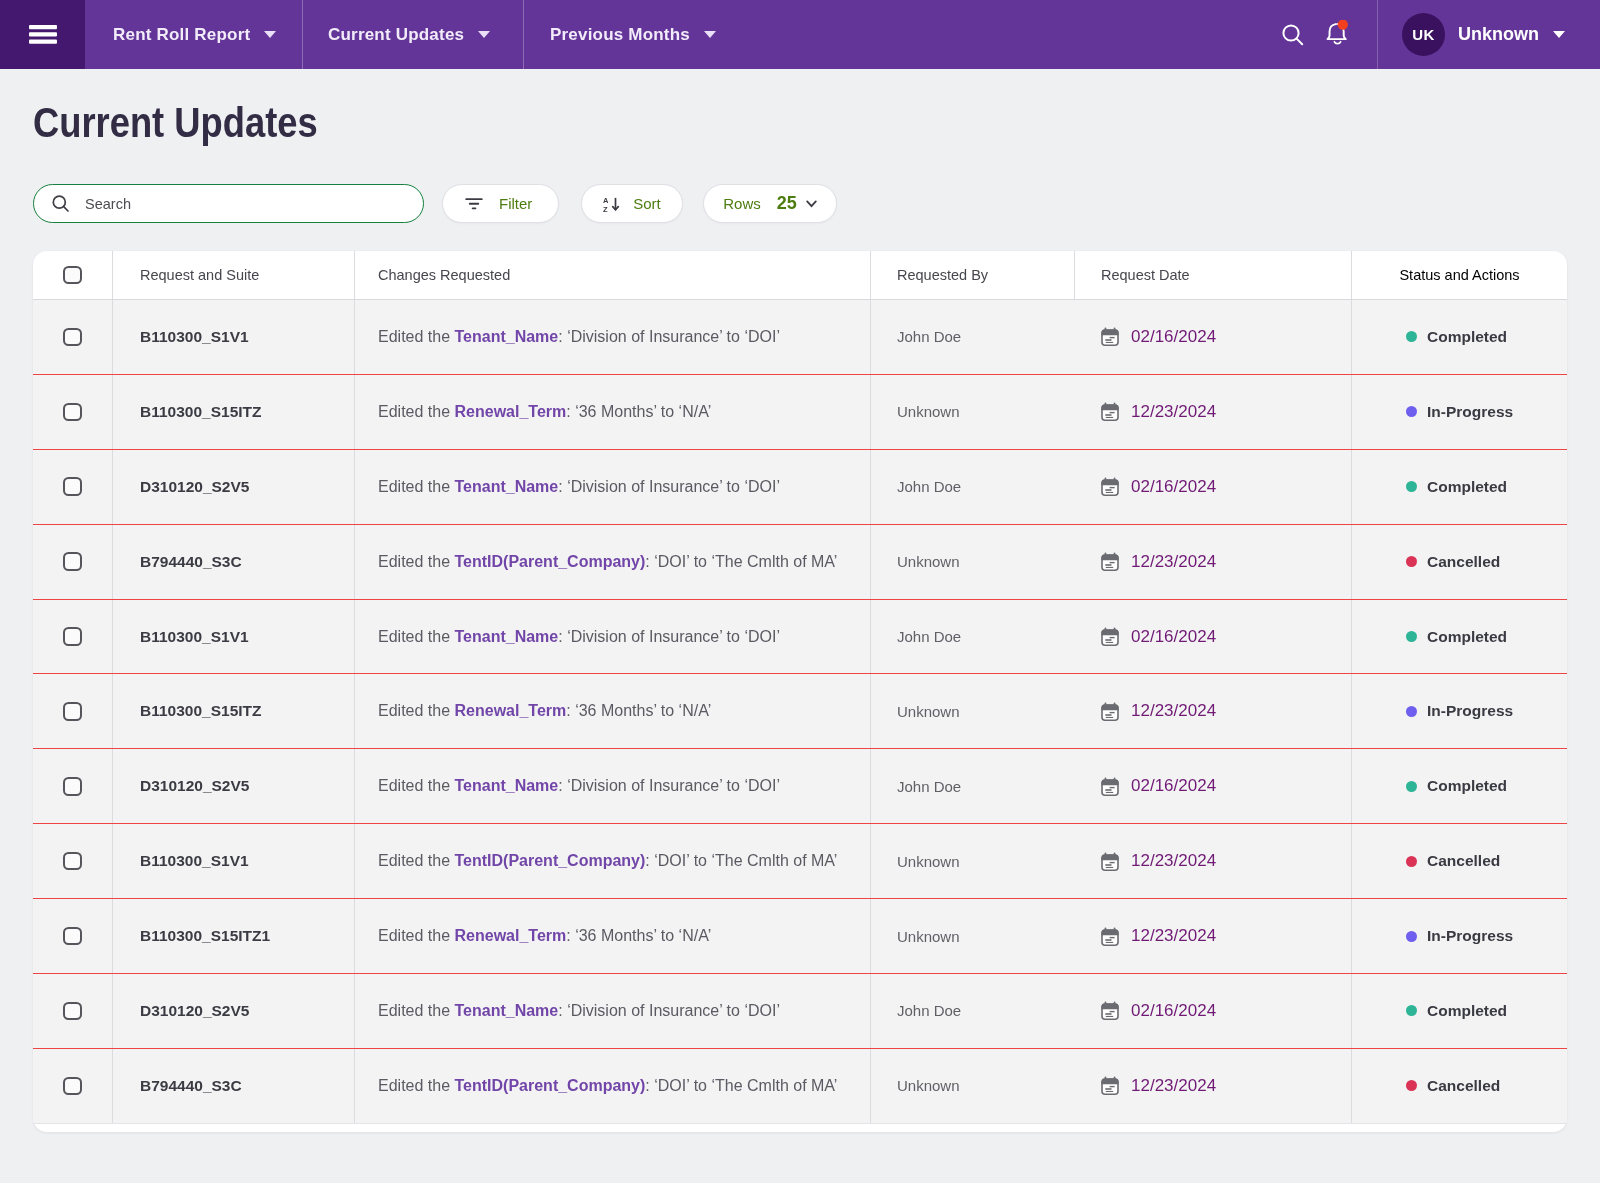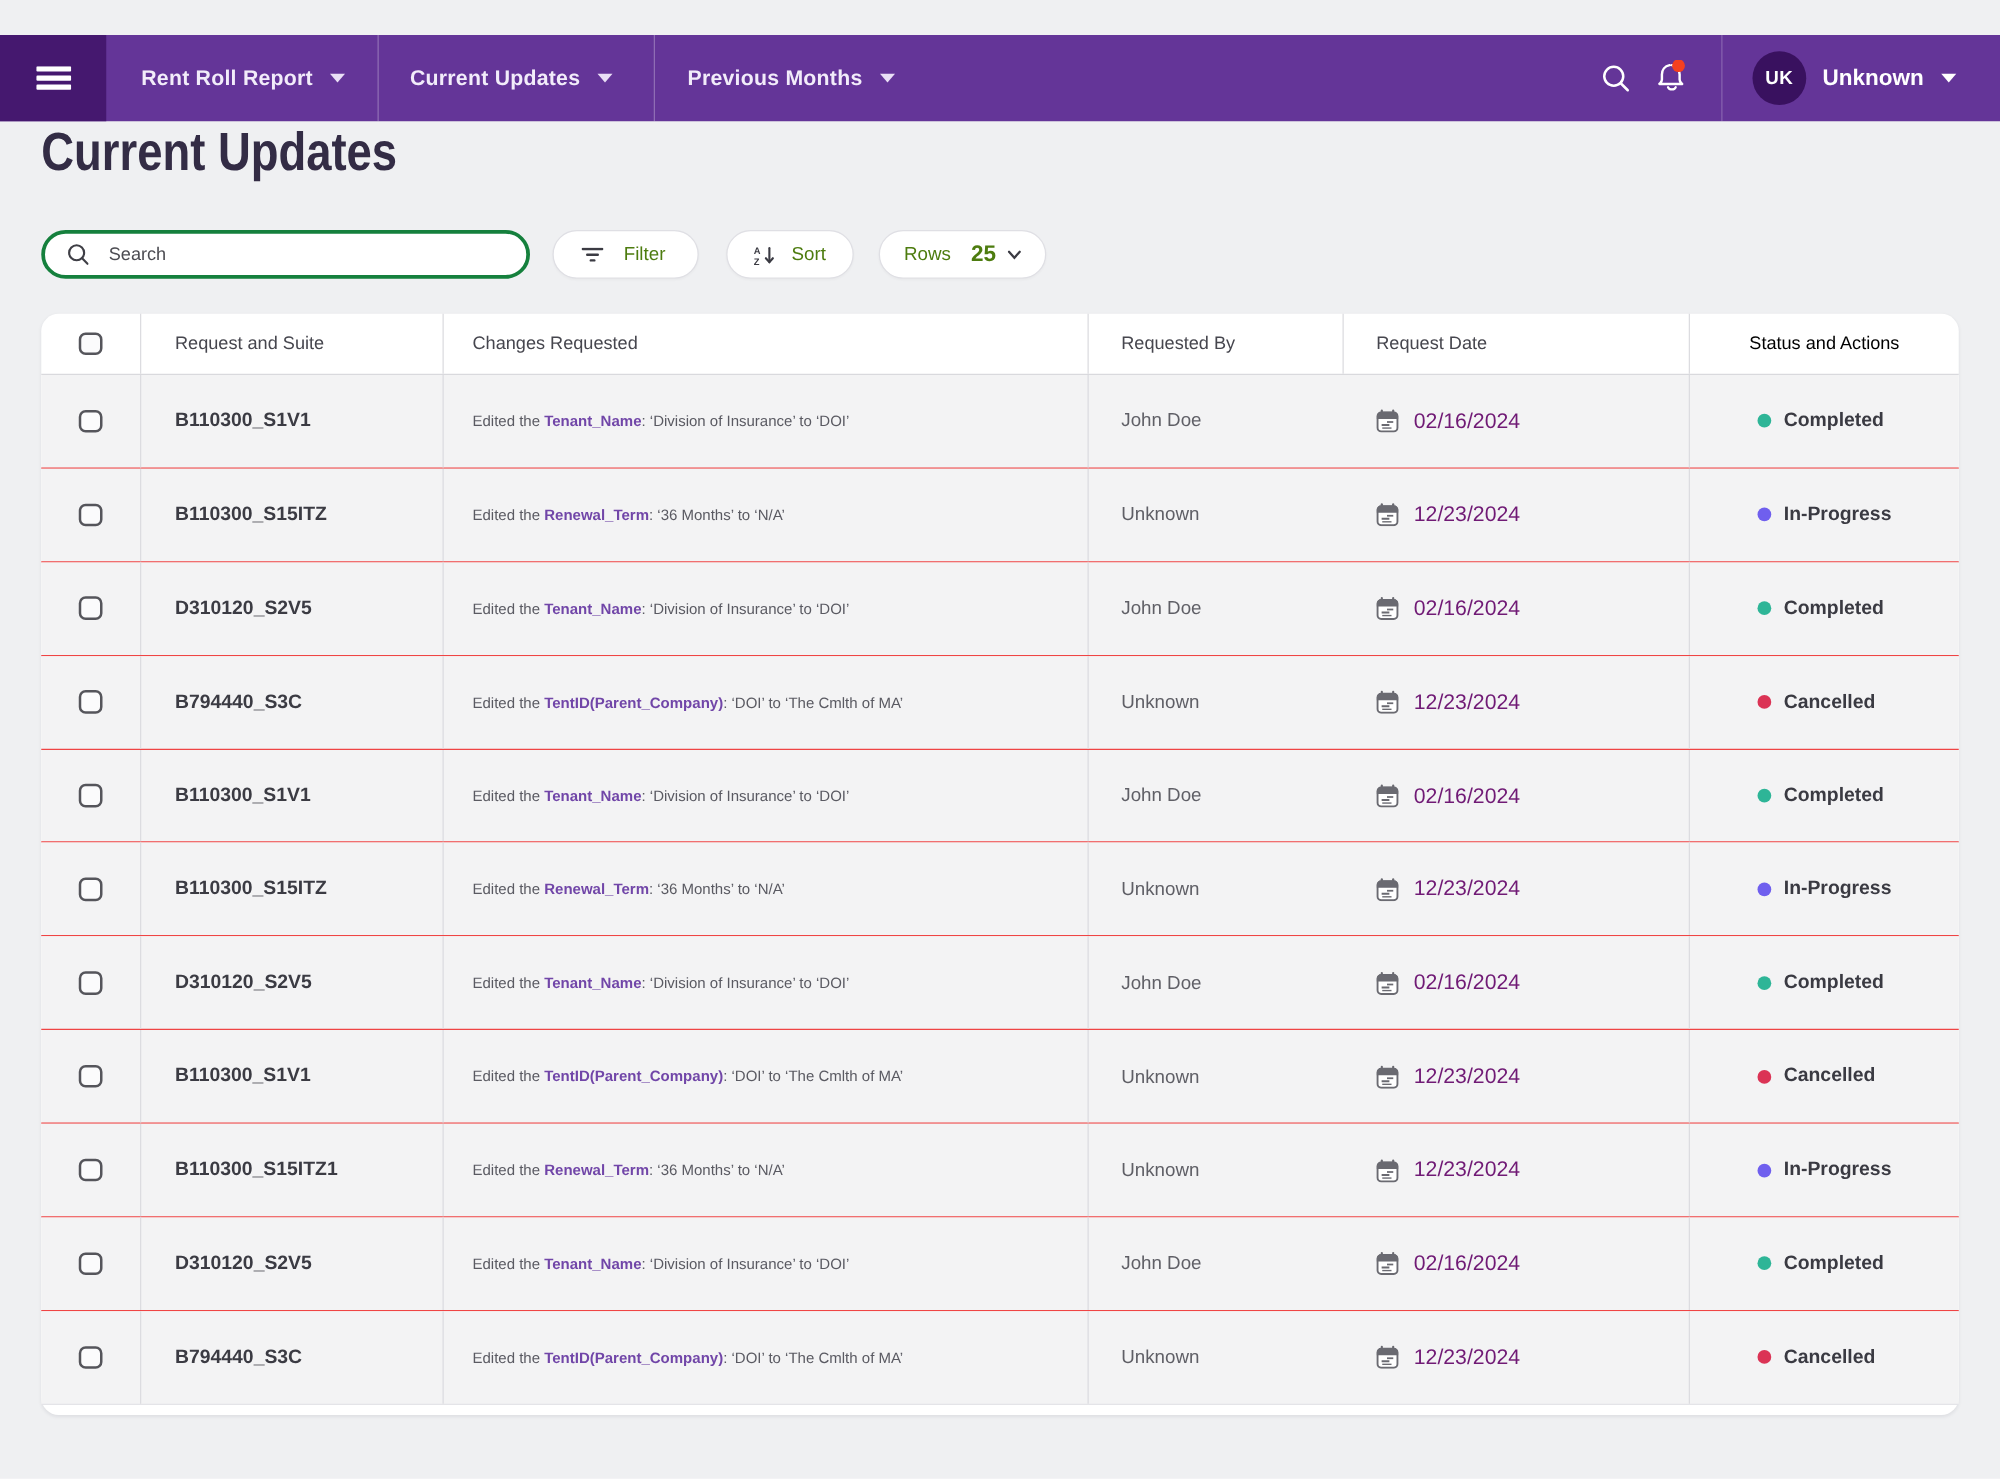--- a/index.html
+++ b/index.html
@@ -1,49 +1,49 @@
 <!DOCTYPE html>
 <html><head>
 <meta charset="utf-8">
 <style>
   * { margin:0; padding:0; box-sizing:border-box; }
   html,body { width:1600px; height:1183px; overflow:hidden; }
   body { font-family:"Liberation Sans", sans-serif; background:#EFF0F2; position:relative; }
 
   
-  .nav { position:absolute; top:0; left:0; width:1600px; height:69px; background:#643598;margin-top:28px; }
+  .nav { position:absolute; top:0; left:0; width:1600px; height:69px; background:#643598; }
   .burger { position:absolute; left:0; top:0; width:85px; height:69px; background:#45186F; display:flex; align-items:center; justify-content:center; }
   .navitem { position:absolute; top:0; height:69px; display:flex; align-items:center; color:#F2ECFA; font-size:17px; font-weight:bold; letter-spacing:.2px; }
   .navsep { position:absolute; top:0; width:1px; height:69px; background:rgba(255,255,255,0.28); }
   .caret { display:inline-block; width:0; height:0; border-left:6px solid transparent; border-right:6px solid transparent; border-top:7px solid #E9DFF6; margin-left:14px; }
   .avatar { position:absolute; top:13px; left:1402px; width:43px; height:43px; border-radius:50%; background:#39115F; color:#fff; font-size:15px; font-weight:bold; display:flex; align-items:center; justify-content:center; letter-spacing:.5px; }
   .uname { position:absolute; top:0; left:1458px; height:69px; display:flex; align-items:center; color:#fff; font-size:18px; font-weight:bold; }
 
   
   h1 { position:absolute; left:33px; top:98px; font-size:43px; font-weight:bold; color:#332C45; letter-spacing:0; transform:scaleX(0.845); transform-origin:left top; white-space:nowrap; }
 
   
-  .searchbox { position:absolute; left:33px; top:184px; width:391px; height:39px; background:#fff; border:3px solid #15803d; border-radius:20px; display:flex; align-items:center; }
+  .searchbox { position:absolute; left:33px; top:184px; width:391px; height:39px; background:#fff; border:1px solid #15803d; border-radius:20px; display:flex; align-items:center; }
   .searchbox .ph { color:#4C4C52; font-size:14.5px; margin-left:16px; }
   .btn { position:absolute; top:184px; height:39px; background:#fff; border:1px solid #DFDFE4; border-radius:20px; display:flex; align-items:center; justify-content:center; color:#4d7c0f; font-size:15px; box-shadow:0 1px 2px rgba(40,40,60,0.04); }
   .btn-filter { left:442px; width:117px; justify-content:flex-start; padding-left:22px; }
   .btn-sort { left:581px; width:102px; }
   .btn-rows { left:703px; width:134px; }
 
   
   .card { position:absolute; left:33px; top:251px; width:1534px; height:881px; background:#fff; border-radius:14px; box-shadow:0 1px 3px rgba(30,30,50,0.08); }
   .grid { display:grid; grid-template-columns:80px 242px 516px 204px 277px 215px; }
   .thead { height:49px; border-bottom:1px solid #D9D9DD; }
   .thead .cell { display:flex; align-items:center; font-size:14.5px; color:#46464E; }
   .row { height:74.9px; background:#F3F3F4; border-bottom:1px solid #ef4444; }
   #rows .grid:last-child { border-bottom-color:#E4E4E8; }
   .cell { display:flex; align-items:center; border-right:0; }
   .c-check { justify-content:center; border-right:1px solid #DCDCE0; }
   .c-build { padding-left:27px; border-right:1px solid #DCDCE0; font-weight:bold; font-size:15.5px; color:#3B3B43; }
-  .c-chg { padding-left:23px; border-right:1px solid #DCDCE0; font-size:12px; color:#5A5A62; }
+  .c-chg { padding-left:23px; border-right:1px solid #DCDCE0; font-size:16px; color:#5A5A62; }
   .c-req { padding-left:26px; font-size:15px; color:#5F5F66; }
   .c-date { padding-left:26px; border-right:1px solid #DCDCE0; font-size:17px; color:#701a75; }
   .c-stat { padding-left:54px; font-size:15.5px; font-weight:bold; color:#3A3A42; }
   .thead .c-build, .thead .c-chg, .thead .c-req, .thead .c-date { font-weight:normal; }
   .thead .c-req { border-right:1px solid #DCDCE0; }
   .thead .c-stat { justify-content:center; padding-left:0; font-weight:normal; font-size:14.5px; color:#000000; }
   .fieldname { color:#7146A8; font-weight:bold; }
   .dot { width:11px; height:11px; border-radius:50%; margin-right:10px; flex:none; }
   .dot-g { background:#2EB597; }
   .dot-p { background:#6F5FEE; }

